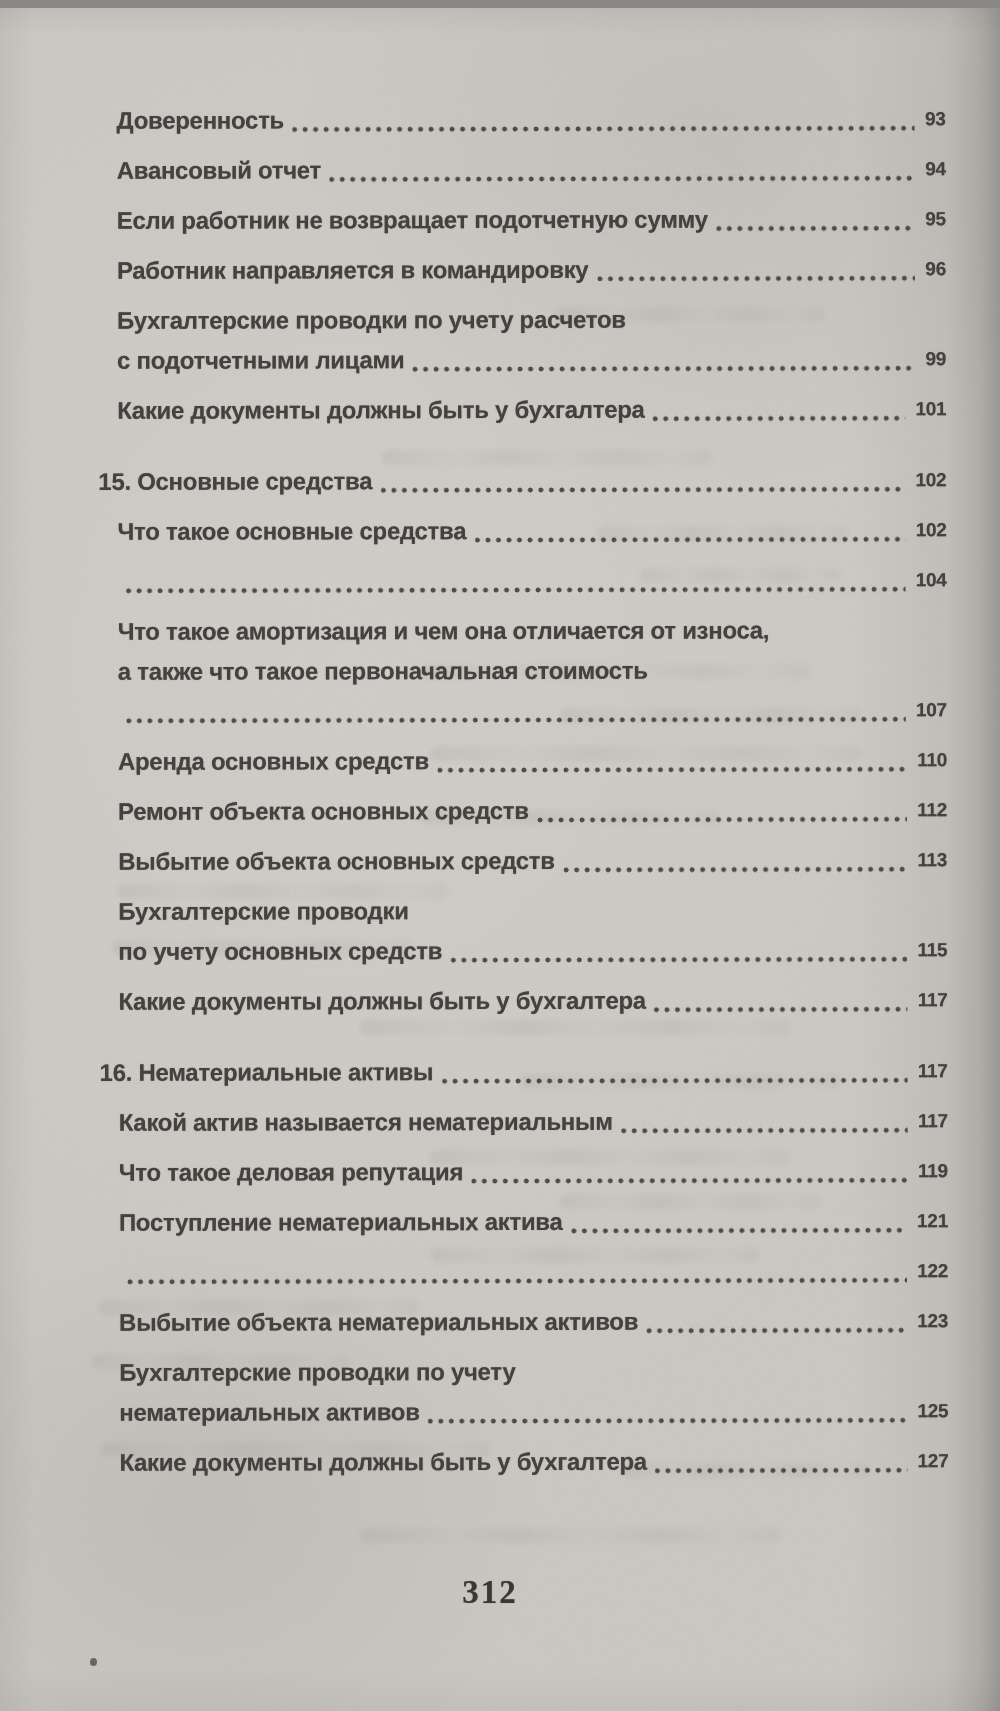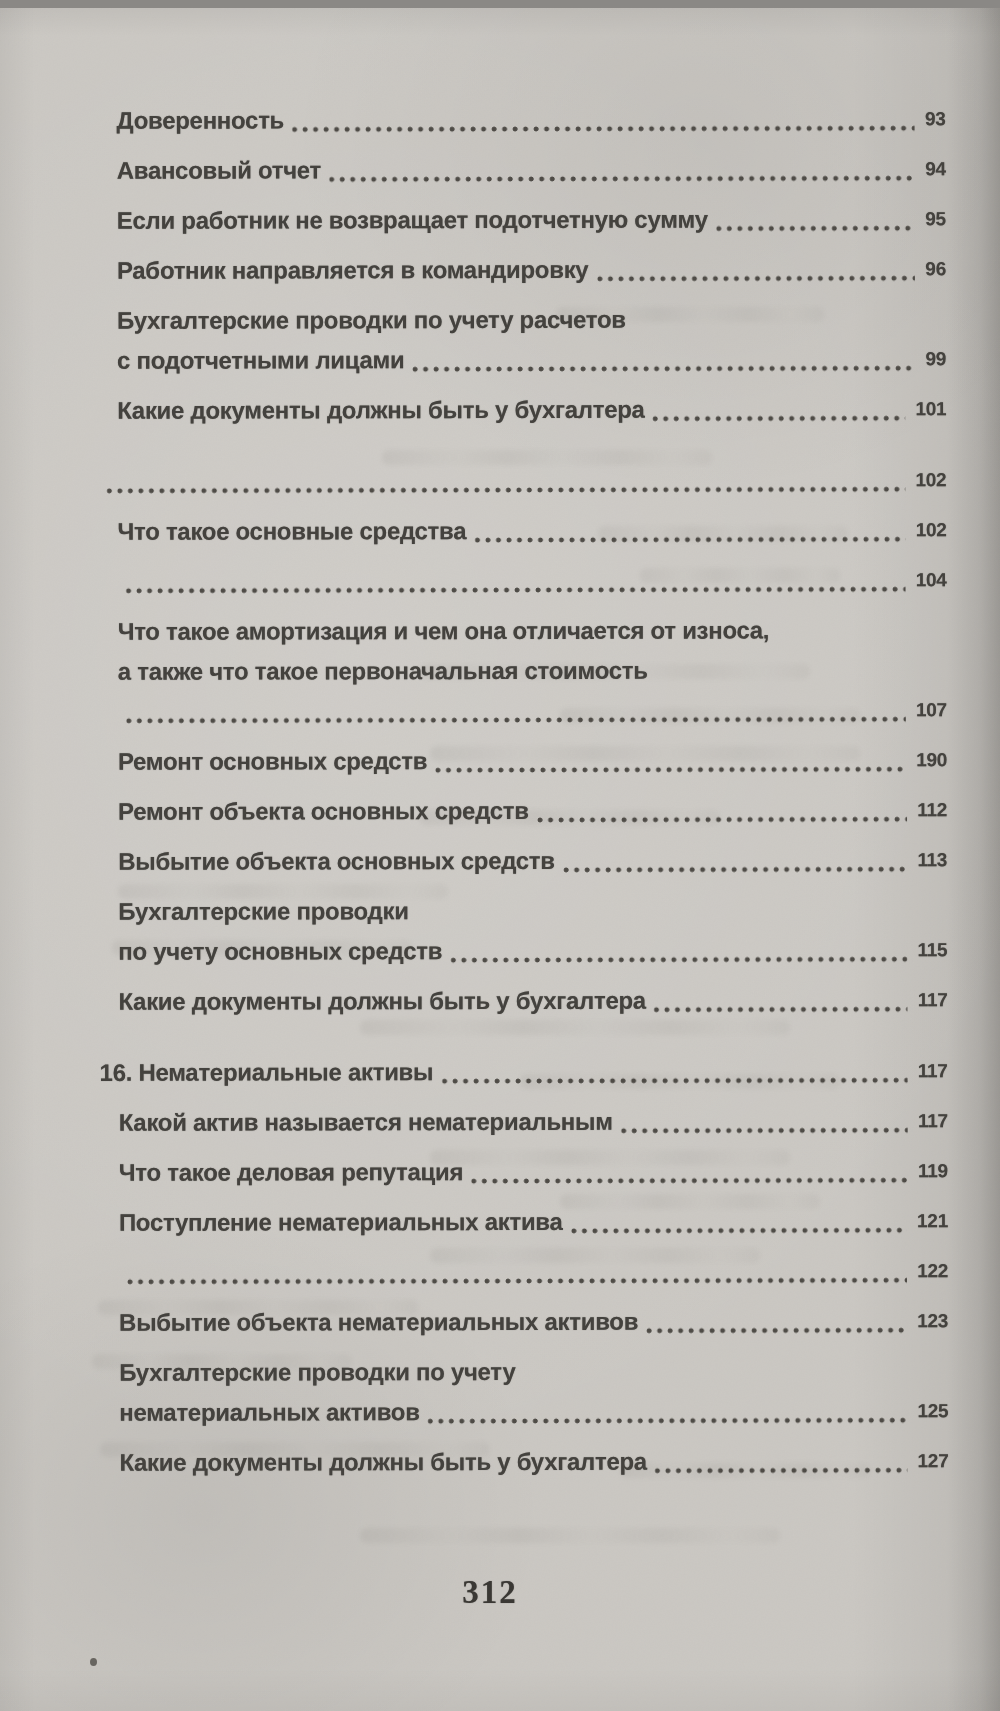--- a/index.html
+++ b/index.html
@@ -148,20 +148,21 @@
       </div>
       <div class="entry item">
         <div class="line">
           <span class="t">Какие документы должны быть у бухгалтера</span>
           <span class="leader"></span>
           <span class="pg">101</span>
         </div>
       </div>
       <div class="entry chapter gap">
         <div class="line">
+          <span class="t">15. Основные средства</span>
           <span class="leader"></span>
           <span class="pg">102</span>
         </div>
       </div>
       <div class="entry item">
         <div class="line">
           <span class="t">Что такое основные средства</span>
           <span class="leader"></span>
           <span class="pg">102</span>
         </div>
@@ -179,23 +180,23 @@
         <div class="line">
           <span class="t">а также что такое первоначальная стоимость</span>
         </div>
         <div class="line">
           <span class="leader"></span>
           <span class="pg">107</span>
         </div>
       </div>
       <div class="entry item">
         <div class="line">
-          <span class="t">Ремонт основных средств</span>
-          <span class="leader"></span>
-          <span class="pg">190</span>
+          <span class="t">Аренда основных средств</span>
+          <span class="leader"></span>
+          <span class="pg">110</span>
         </div>
       </div>
       <div class="entry item">
         <div class="line">
           <span class="t">Ремонт объекта основных средств</span>
           <span class="leader"></span>
           <span class="pg">112</span>
         </div>
       </div>
       <div class="entry item">

